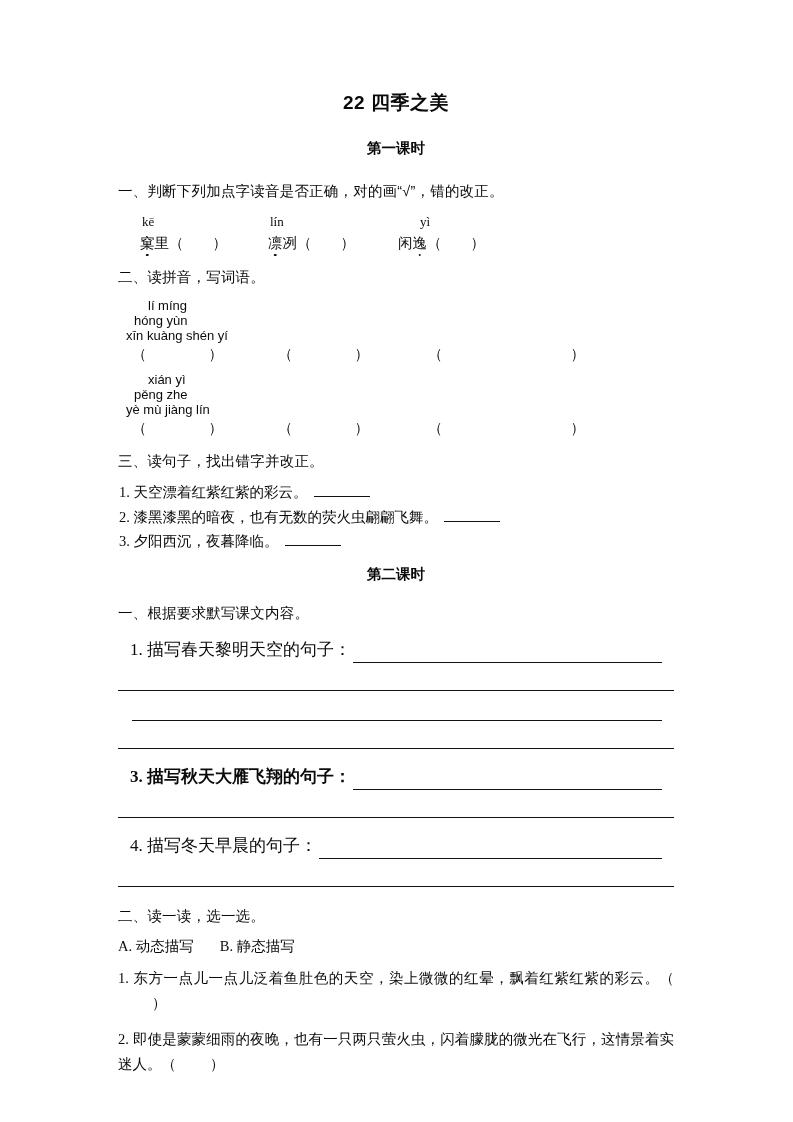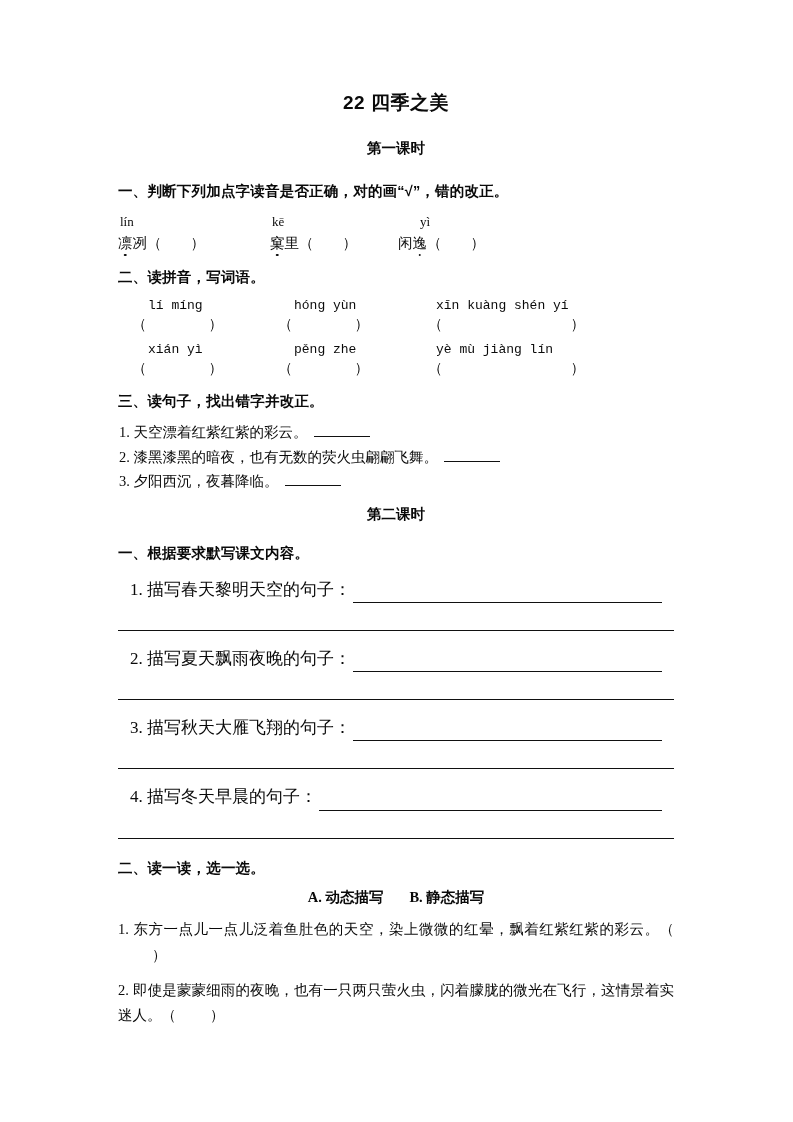--- a/index.html
+++ b/index.html
@@ -46,21 +46,21 @@
     font-weight: bold;
     margin: 0 0 24px 0;
     line-height: 1.2;
   }
   .lesson-title.second {
     margin: 14px 0 20px 0;
   }
   .section-heading {
     font-family: "Liberation Sans", "DejaVu Sans", sans-serif;
     font-size: 14.5px;
-    font-weight: bold;
+    font-weight: normal;
     margin: 0 0 10px 0;
     line-height: 1.35;
     letter-spacing: 0.2px;
   }
 
   
   .qline {
     font-size: 14.5px;
     line-height: 1.6;
     margin: 1px;
@@ -118,22 +118,23 @@
   }
   .brk {
     letter-spacing: 0;
   }
 
   
   .pinyin-block { margin: 0 0 6px 0; }
   .pinyin-row {
     display: flex;
     font-size: 13px;
-    font-family: Liberation Mono, monospace;
+    font-family: Liberation Sans, sans-serif;
     margin-top: 8px;
+    flex-direction: column;
   }
   .paren-row {
     display: flex;
     font-size: 14.5px;
     margin-top: 2px;
   }
   .pcell-1 { width: 160px; padding-left: 30px; box-sizing: border-box; }
   .pcell-2 { width: 150px; padding-left: 16px; box-sizing: border-box; }
   .pcell-3 { width: 240px; padding-left: 8px; box-sizing: border-box; }
 
@@ -173,51 +174,49 @@
   .full-rule {
     border-bottom: 1.5px solid #111;
     height: 0;
     width: 100%;
     margin: 27px 0 0 0;
   }
   .write-group { margin-bottom: 0; }
 
   
   .choices {
-    text-align: center;
     font-size: 14.5px;
     margin: 8px 0 6px 0;
-    font-weight: bold;
   }
   .choices .sp { display: inline-block; width: 26px; }
   .choice-paren .gap2 { display: inline-block; width: 34px; }
 
   .mc-item { margin-top: 10px; }
   .mc-item .num { margin-right: 4px; }
 </style>
 </head>
 <body>
 
 <div class="page">
   <div class="content">
 
     <h1 class="doc-title">22 四季之美</h1>
     <h2 class="lesson-title">第一课时</h2>
 
     <div class="section-heading">一、判断下列加点字读音是否正确，对的画“√”，错的改正。</div>
 
     <div class="judge-block">
       <div class="judge-row">
+        <div class="judge-item i1">
+          <div class="py">kē</div>
+          <div class="word-line"><span class="dotchar">窠</span><span>里</span><span class="brk">（　　）</span></div>
+        </div>
         <div class="judge-item i2">
           <div class="py">lín</div>
           <div class="word-line"><span class="dotchar">凛</span><span>冽</span><span class="brk">（　　）</span></div>
-        </div>
-        <div class="judge-item i1">
-          <div class="py">kē</div>
-          <div class="word-line"><span class="dotchar">窠</span><span>里</span><span class="brk">（　　）</span></div>
         </div>
         <div class="judge-item i3">
           <div class="py">yì</div>
           <div class="word-line"><span>闲</span><span class="dotchar">逸</span><span class="brk">（　　）</span></div>
         </div>
       </div>
     </div>
 
     <div class="section-heading">二、读拼音，写词语。</div>
 
@@ -258,28 +257,27 @@
     <div class="write-group">
       <div class="writeq">
         <span class="label">1. 描写春天黎明天空的句子：</span>
         <span class="rule"></span>
       </div>
       <div class="full-rule"></div>
     </div>
 
     <div class="write-group">
       <div class="writeq" style="margin-top:14px;">
-        <span class="label">2. 描写夏天飘雨夜晚的句子：</span>
         <span class="rule"></span>
       </div>
       <div class="full-rule"></div>
     </div>
 
     <div class="write-group">
-      <div class="writeq" style="margin-top:14px;">
+      <div class="writeq" style="margin-top:14px;font-weight:bold;">
         <span class="label">3. 描写秋天大雁飞翔的句子：</span>
         <span class="rule"></span>
       </div>
       <div class="full-rule"></div>
     </div>
 
     <div class="write-group">
       <div class="writeq" style="margin-top:14px;">
         <span class="label">4. 描写冬天早晨的句子：</span>
         <span class="rule"></span>

